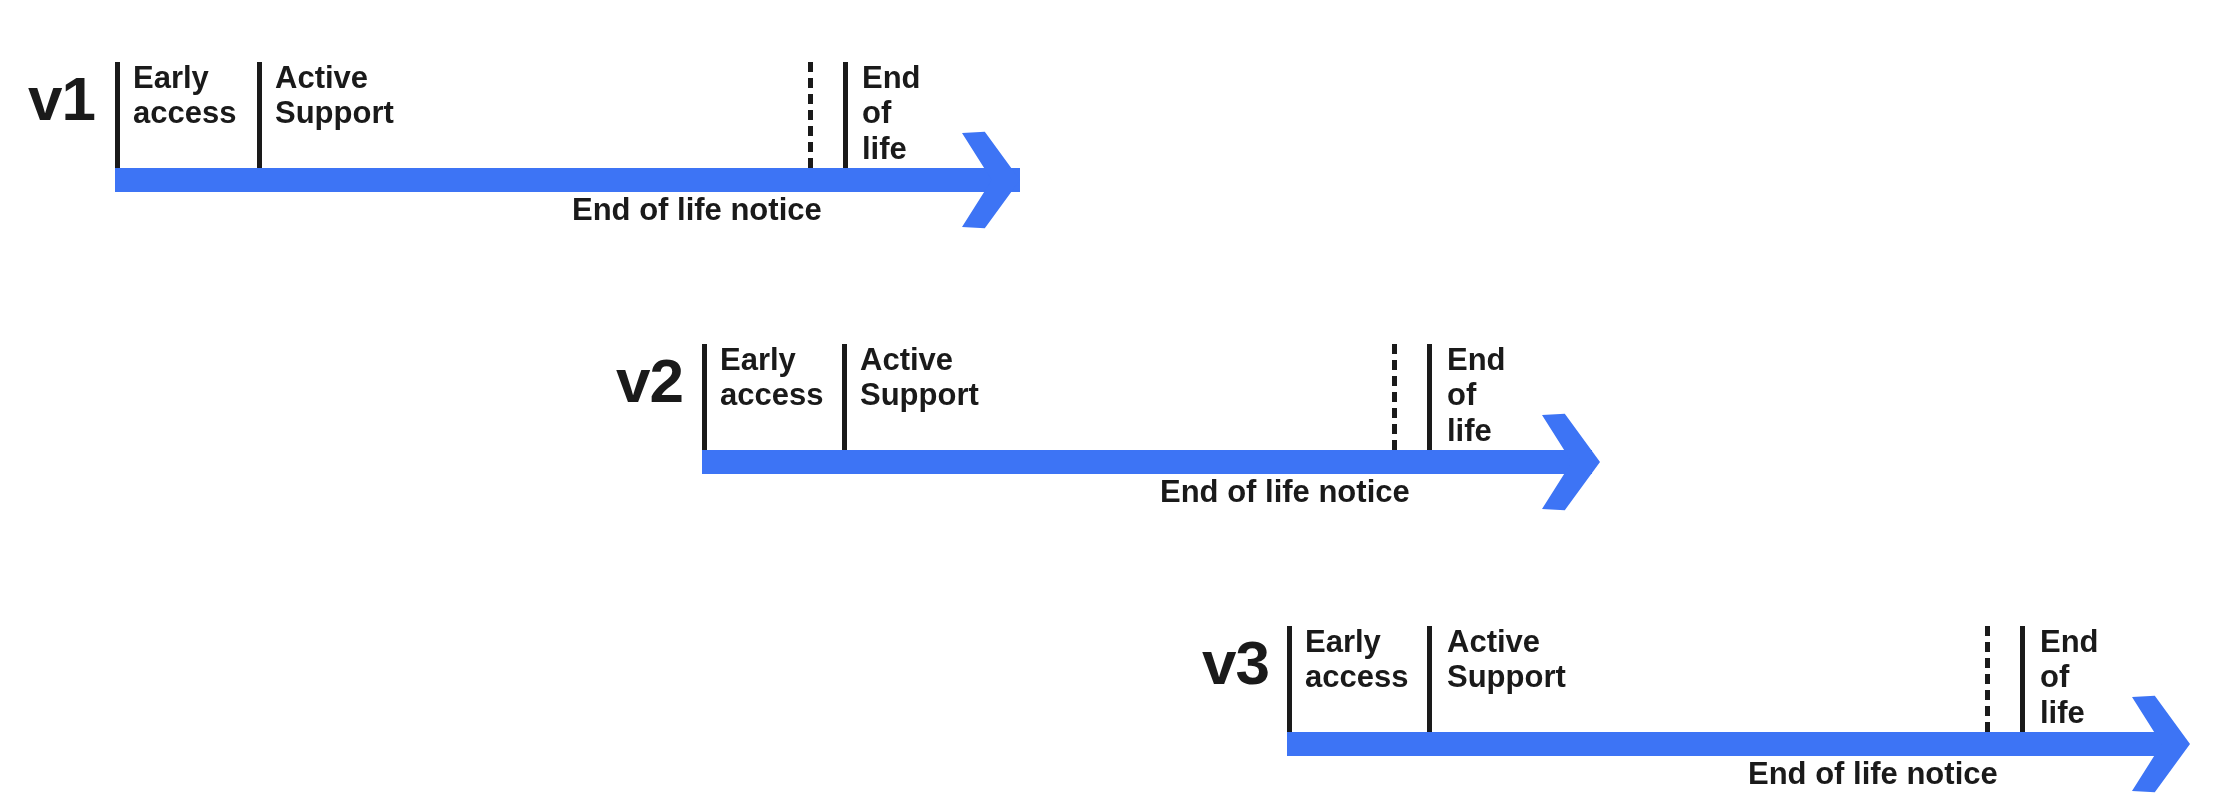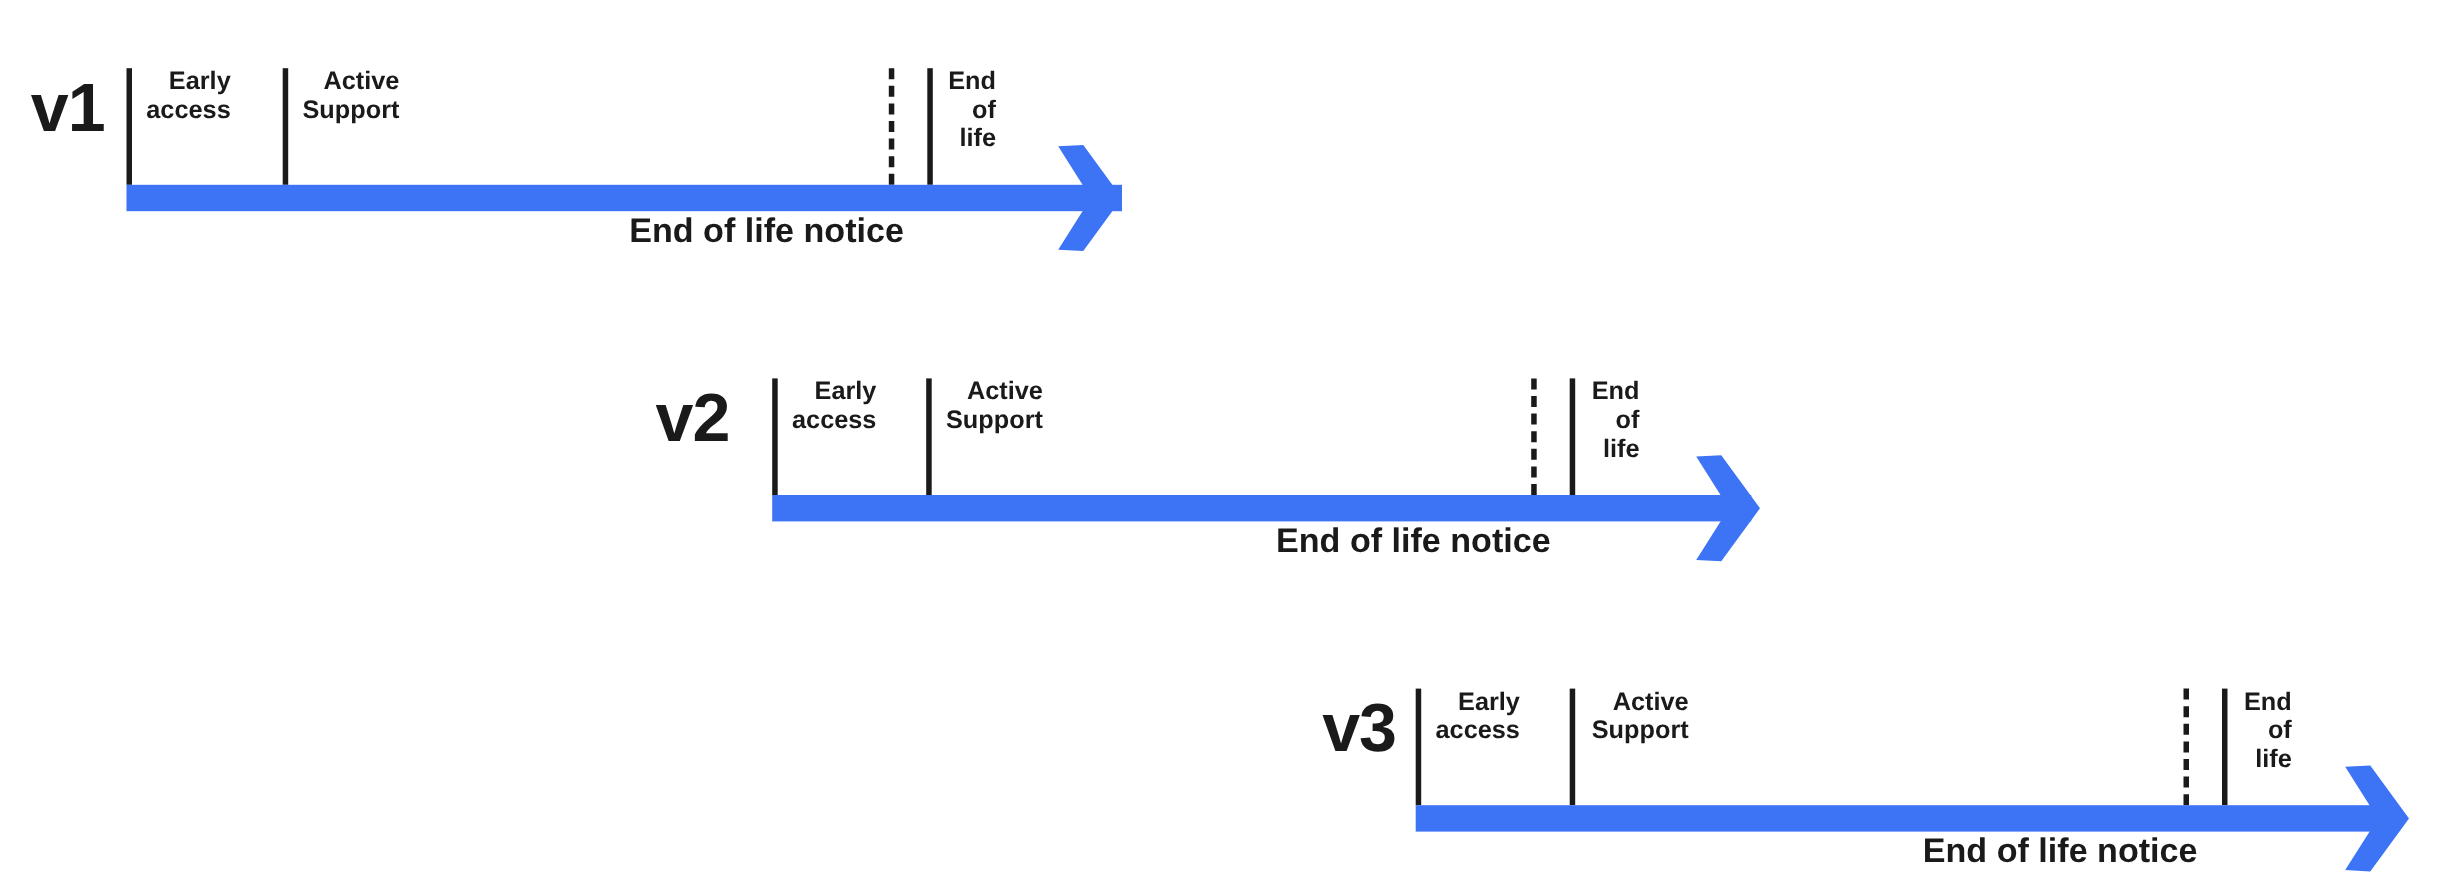--- a/index.html
+++ b/index.html
@@ -51,26 +51,25 @@
   
   .tick-dashed {
     position: absolute;
     width: 0;
     border-left: 5px dashed #1a1a1a;
   }
 
   
   .phase-label {
     position: absolute;
-    font-size: 23px;
+    font-size: 31px;
     font-weight: 700;
     line-height: 1.14;
     white-space: pre-line;
     color: #1a1a1a;
-    text-align: right;
   }
 
   
   .bar {
     position: absolute;
     background: #3d74f5;
   }
 
   
   .arrow-head {
@@ -104,21 +103,21 @@
       <div class="phase-label" style="left: 275px; top: 40px;">Active Support</div>
       <div class="phase-label" style="left: 862px; top: 40px;">End of life</div>
       <div class="bar" style="left: 115px; top: 148px; width: 905px; height: 24px; background: rgb(61, 116, 245);"></div>
       <svg class="arrow-head" width="140" height="120" viewBox="0 0 140 120" style="left: 930px; top: 100px;">
         <path d="M 32 13 L 54.8 11.8 L 90 60 L 54.8 108.2 L 32 107 L 61.72 60 Z" fill="#3d74f5"></path>
       </svg>
       <div class="bar" style="left: 1020px; top: 148px; width: 0px; height: 24px; background: rgb(61, 116, 245);"></div>
       <div class="notice-label" style="left: 572px; top: 172px;">End of life notice</div>
     </div>
     <div class="track">
-      <div class="version-label" style="left: 596px; top: 330px;">v2</div>
+      <div class="version-label" style="left: 616px; top: 330px;">v2</div>
       <div class="tick" style="left: 702px; top: 324px; height: 106px;"></div>
       <div class="tick" style="left: 842px; top: 324px; height: 106px;"></div>
       <div class="tick" style="left: 1427px; top: 324px; height: 106px;"></div>
       <div class="tick-dashed" style="left: 1392px; top: 324px; height: 106px;"></div>
       <div class="phase-label" style="left: 720px; top: 322px;">Early
 access</div>
       <div class="phase-label" style="left: 860px; top: 322px;">Active Support</div>
       <div class="phase-label" style="left: 1447px; top: 322px;">End of life</div>
       <div class="bar" style="left: 702px; top: 430px; width: 890px; height: 24px; background: rgb(61, 116, 245);"></div>
       <svg class="arrow-head" width="140" height="120" viewBox="0 0 140 120" style="left: 1510px; top: 382px;">

